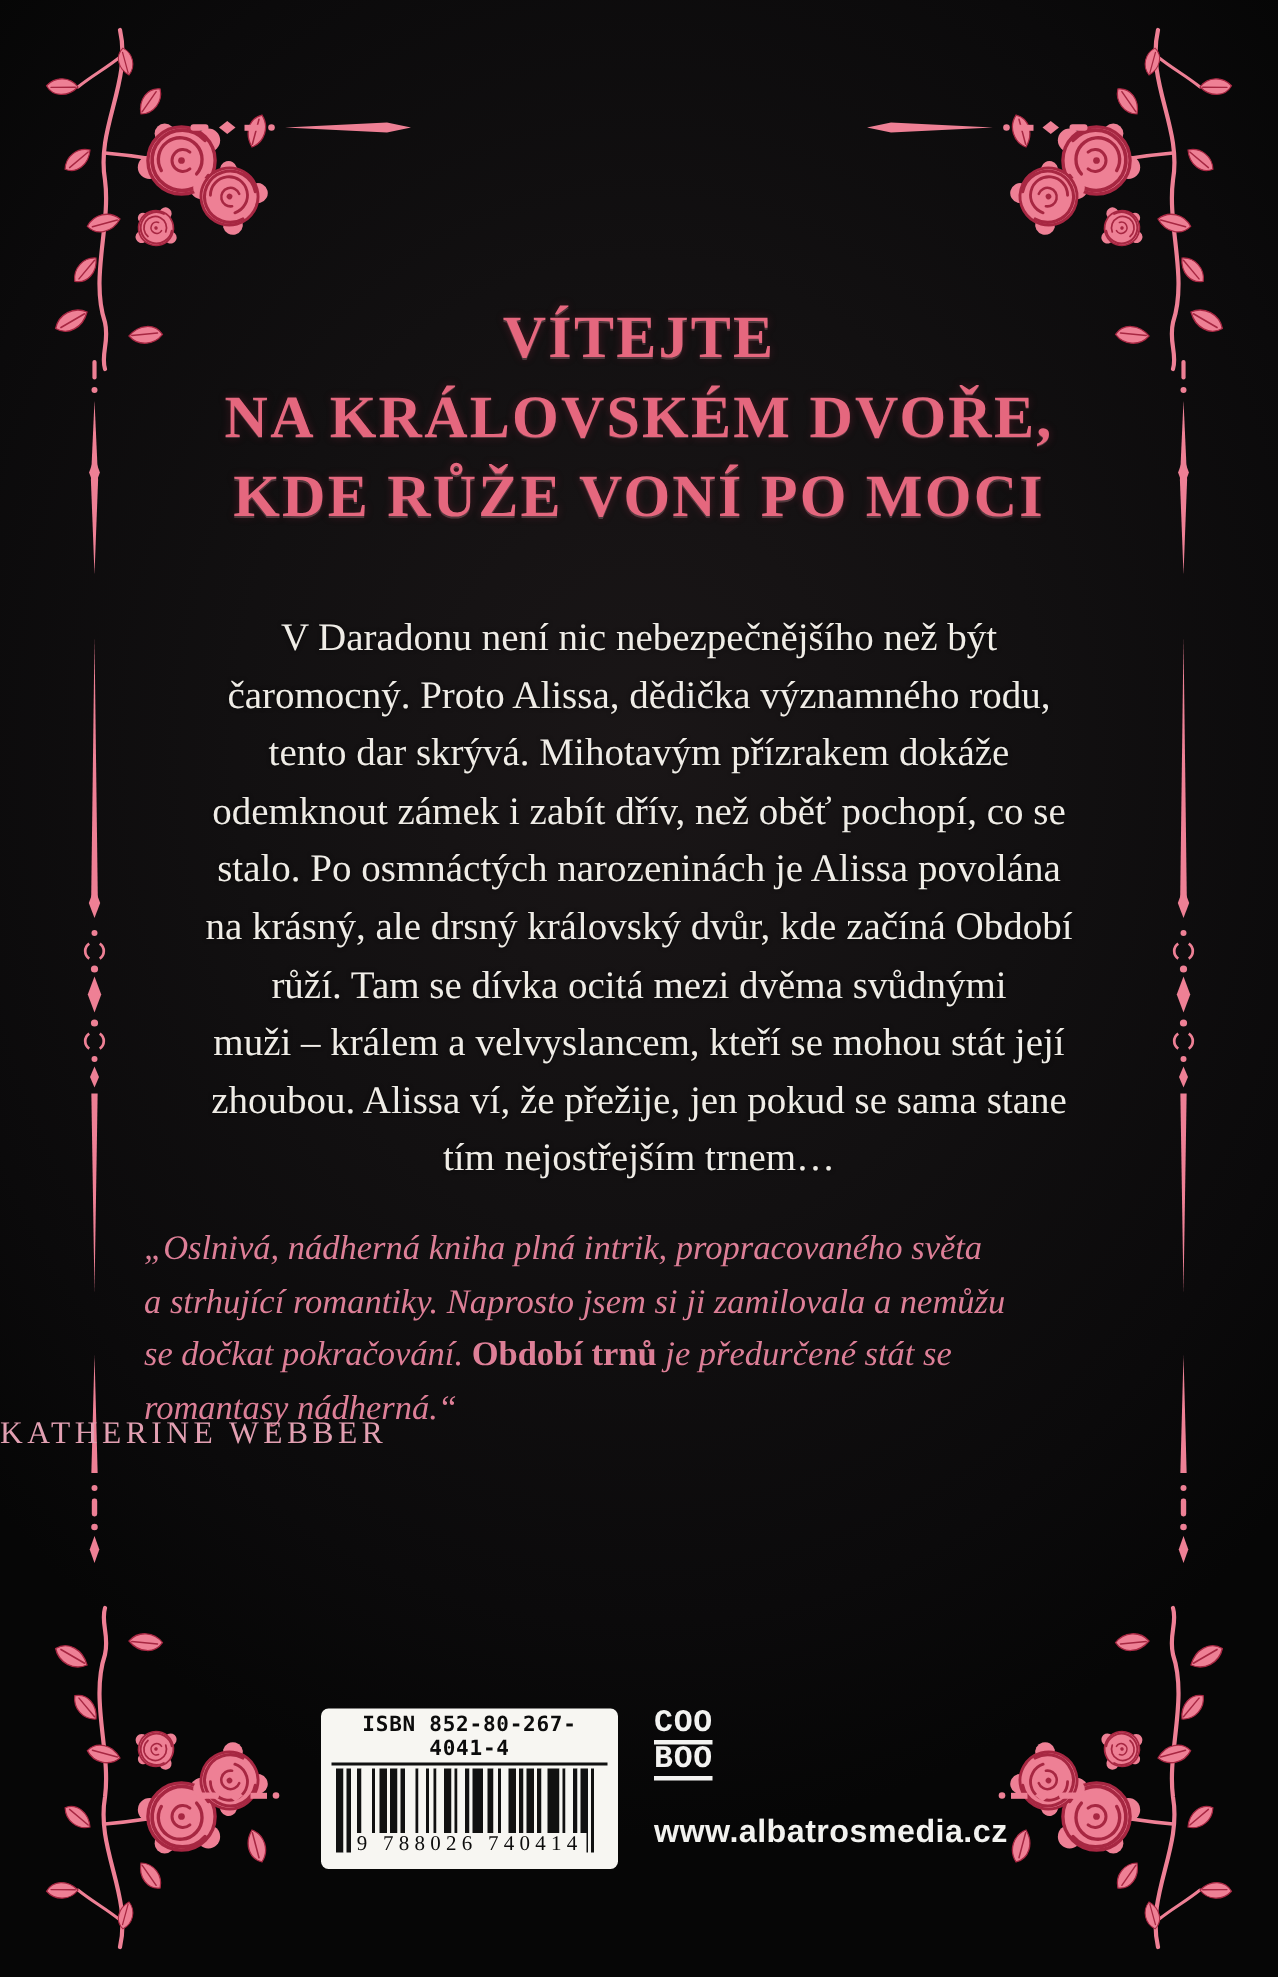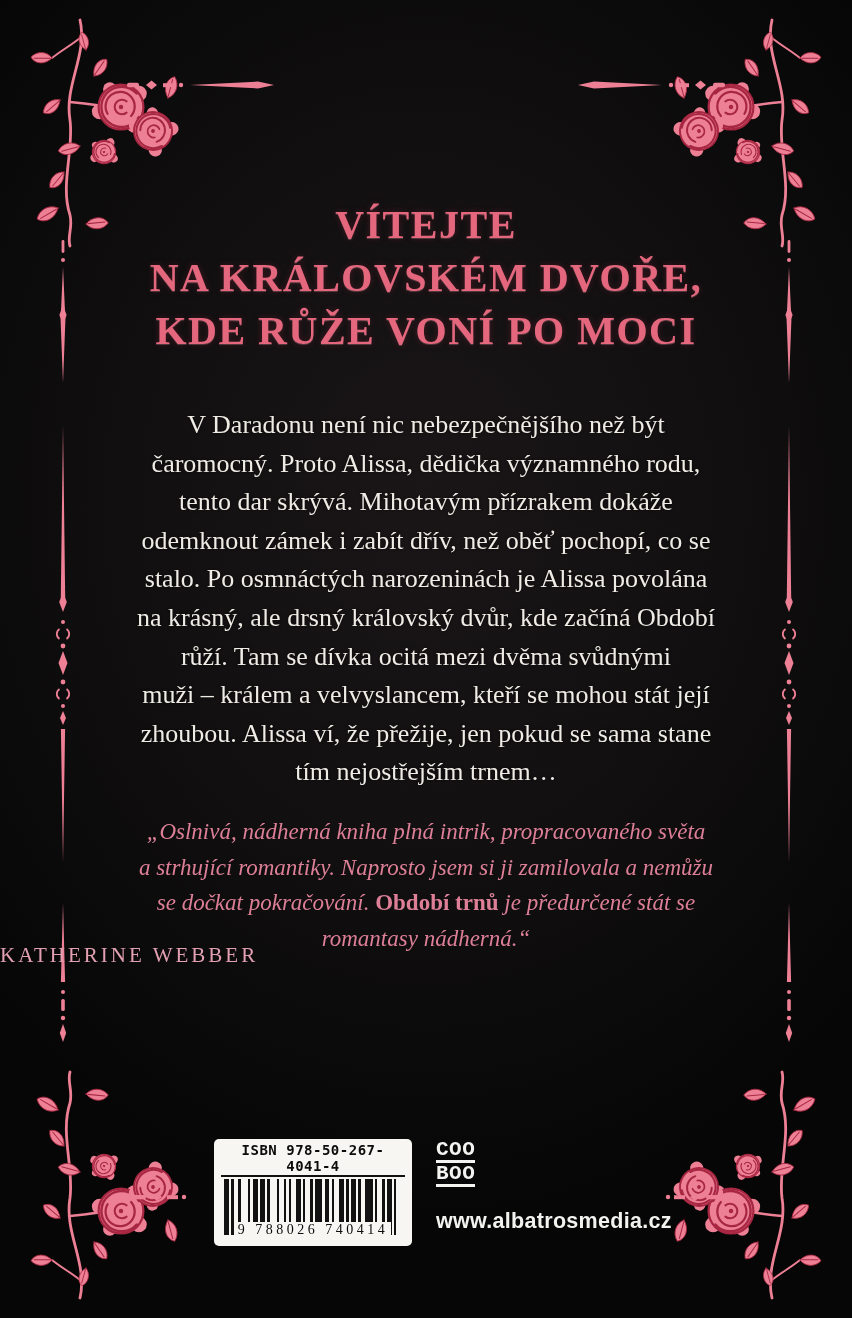--- a/index.html
+++ b/index.html
@@ -21,21 +21,21 @@
     letter-spacing:1.5px;
     text-shadow:0 1px 0 rgba(255,190,202,.22), 0 0 6px rgba(170,40,70,.35);
   }
   .synopsis{
     position:absolute;top:406px;left:116px;width:620px;text-align:center;
     color:#efece6;font-size:26px;line-height:38.6px;
     font-family:"Liberation Serif",serif;
     text-shadow:0 0 3px rgba(0,0,0,.6);
   }
   .quote{
-    position:absolute;top:814px;left:96px;width:660px;text-align:center;
+    position:absolute;top:814px;left:96px;width:660px;
     color:#dd7f97;font-size:23px;line-height:35.5px;font-style:italic;
   }
   .quote .em{font-style:normal;font-weight:bold;}
   .attribution{
     position:absolute;top:943px;left:0;width:852px;text-align:left;
     color:#e2a0b2;font-size:21px;letter-spacing:3px;font-style:normal;
   }
 
   .barcode{
     position:absolute;left:214px;top:1139px;width:198px;height:107px;
@@ -191,21 +191,21 @@
   <div class="quote">
     <div>„Oslnivá, nádherná kniha plná intrik, propracovaného světa</div>
     <div>a strhující romantiky. Naprosto jsem si ji zamilovala a nemůžu</div>
     <div><span>se dočkat pokračování. </span><span class="em">Období trnů</span><span> je předurčené stát se</span></div>
     <div>romantasy nádherná.“</div>
   </div>
 
   <div class="attribution">KATHERINE WEBBER</div>
 
   <div class="barcode">
-    <div class="isbn">ISBN 978-50-267-4041-4</div>
+    <div class="isbn">ISBN 852-80-267-4041-4</div>
     <div class="bars" id="bars">
         <span class="b" style="width: 4.81081px;"></span>
         <span class="s" style="width: 2.40541px;"></span>
         <span class="b" style="width: 2.40541px;"></span>
         <span class="s" style="width: 4.81081px;"></span>
         <span class="b" style="width: 2.40541px;"></span>
         <span class="s" style="width: 7.21622px;"></span>
         <span class="b" style="width: 2.40541px;"></span>
         <span class="s" style="width: 2.40541px;"></span>
         <span class="b" style="width: 4.81081px;"></span>

